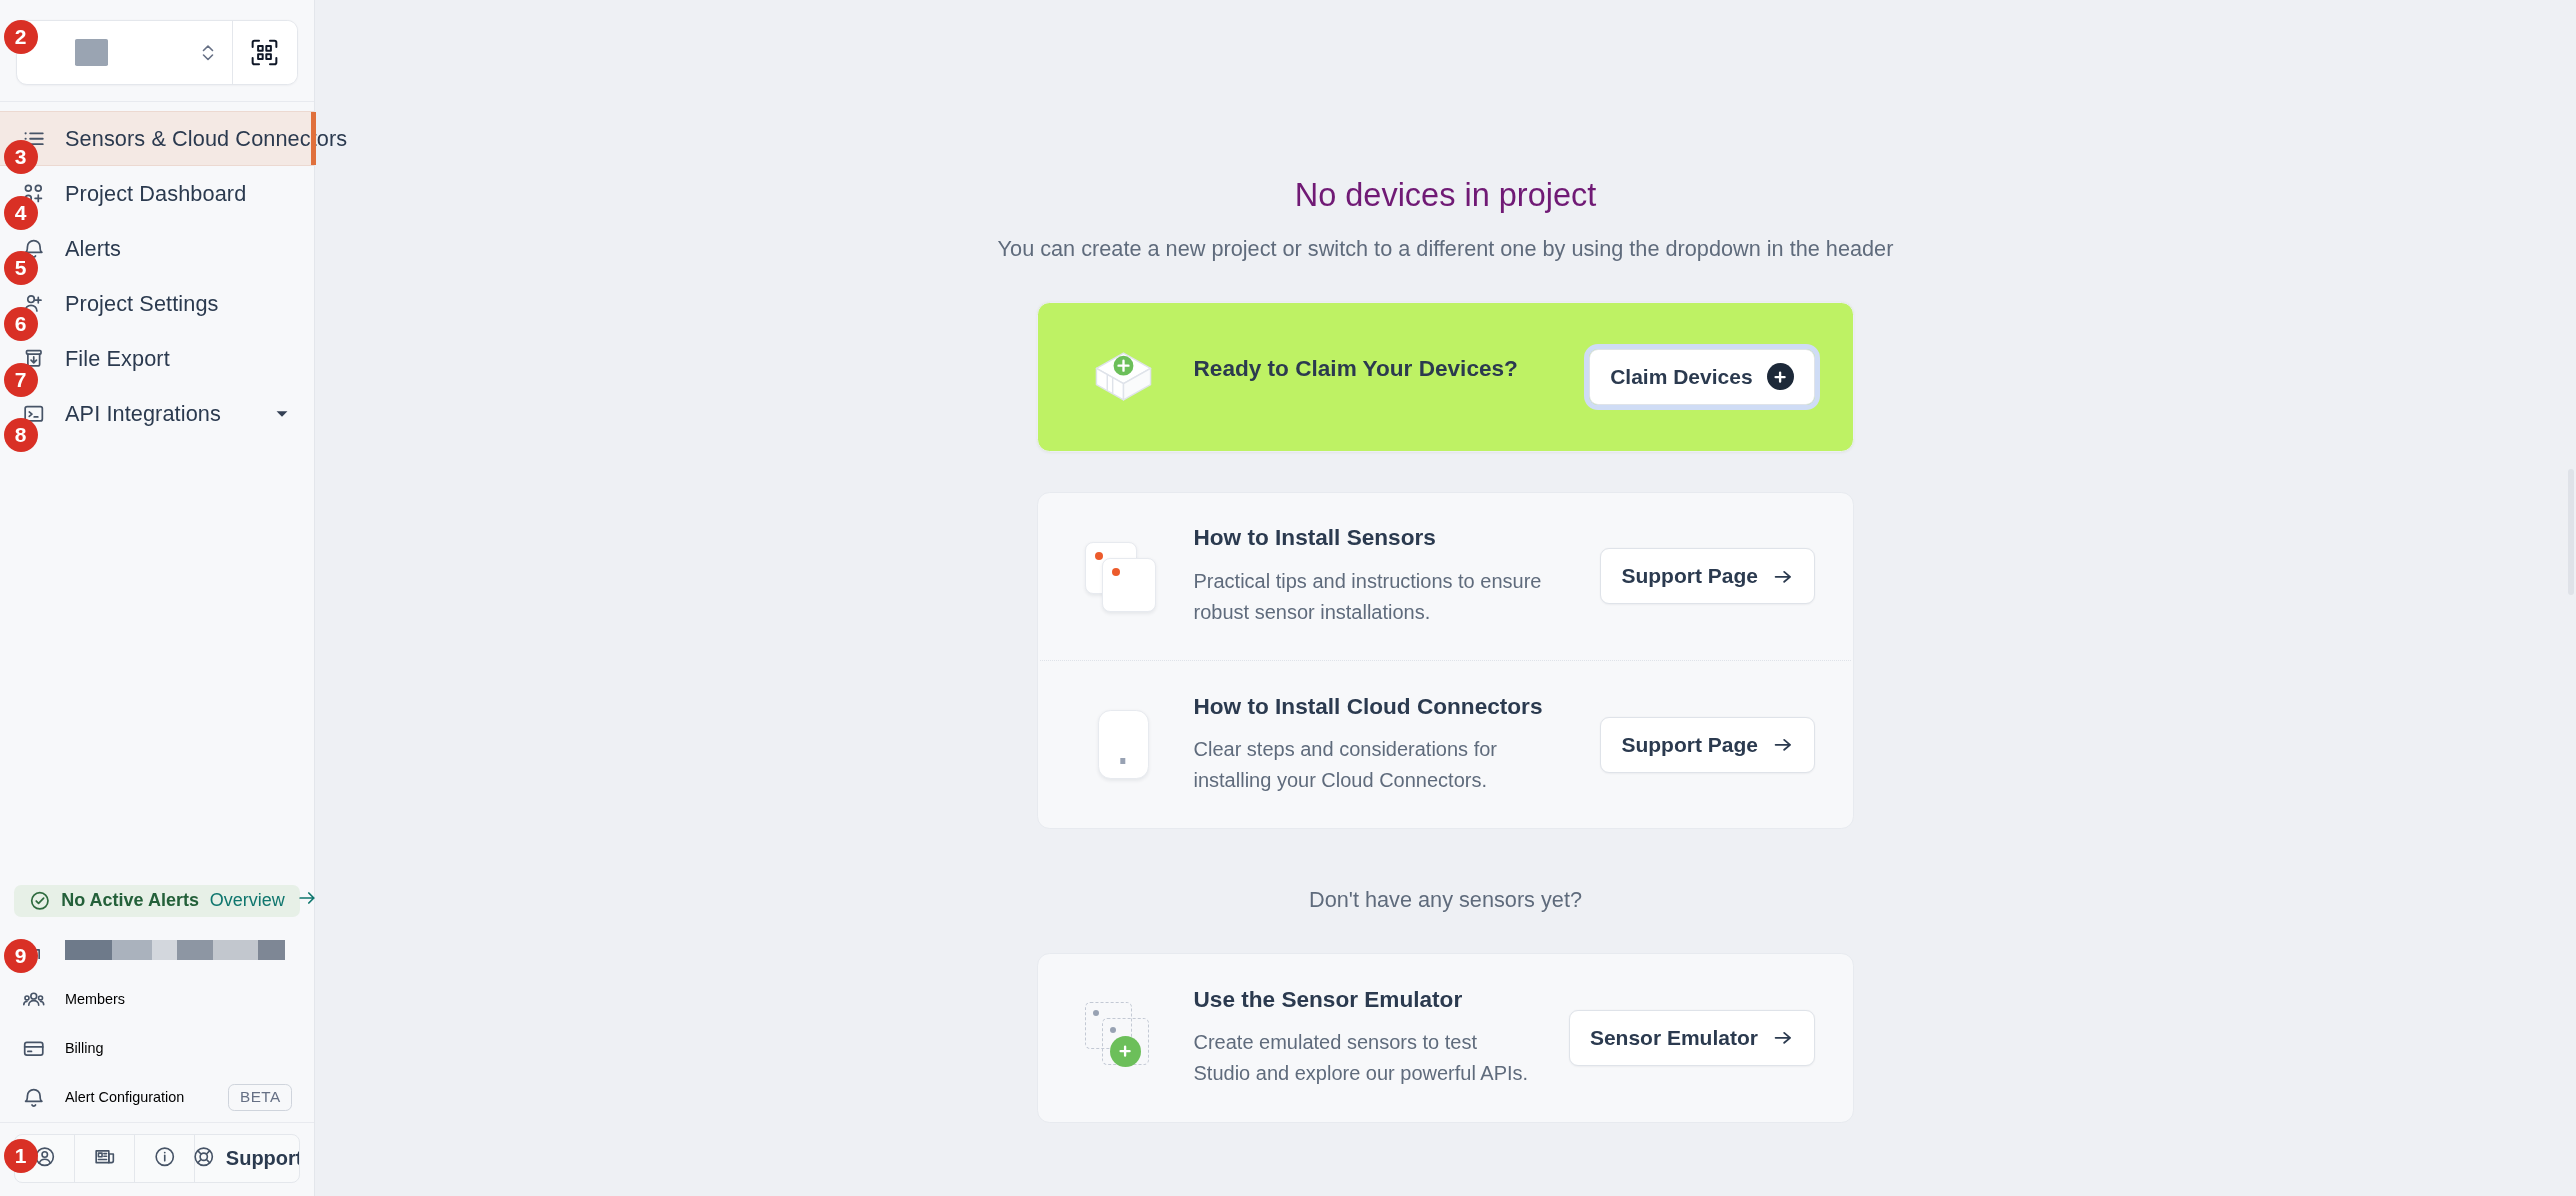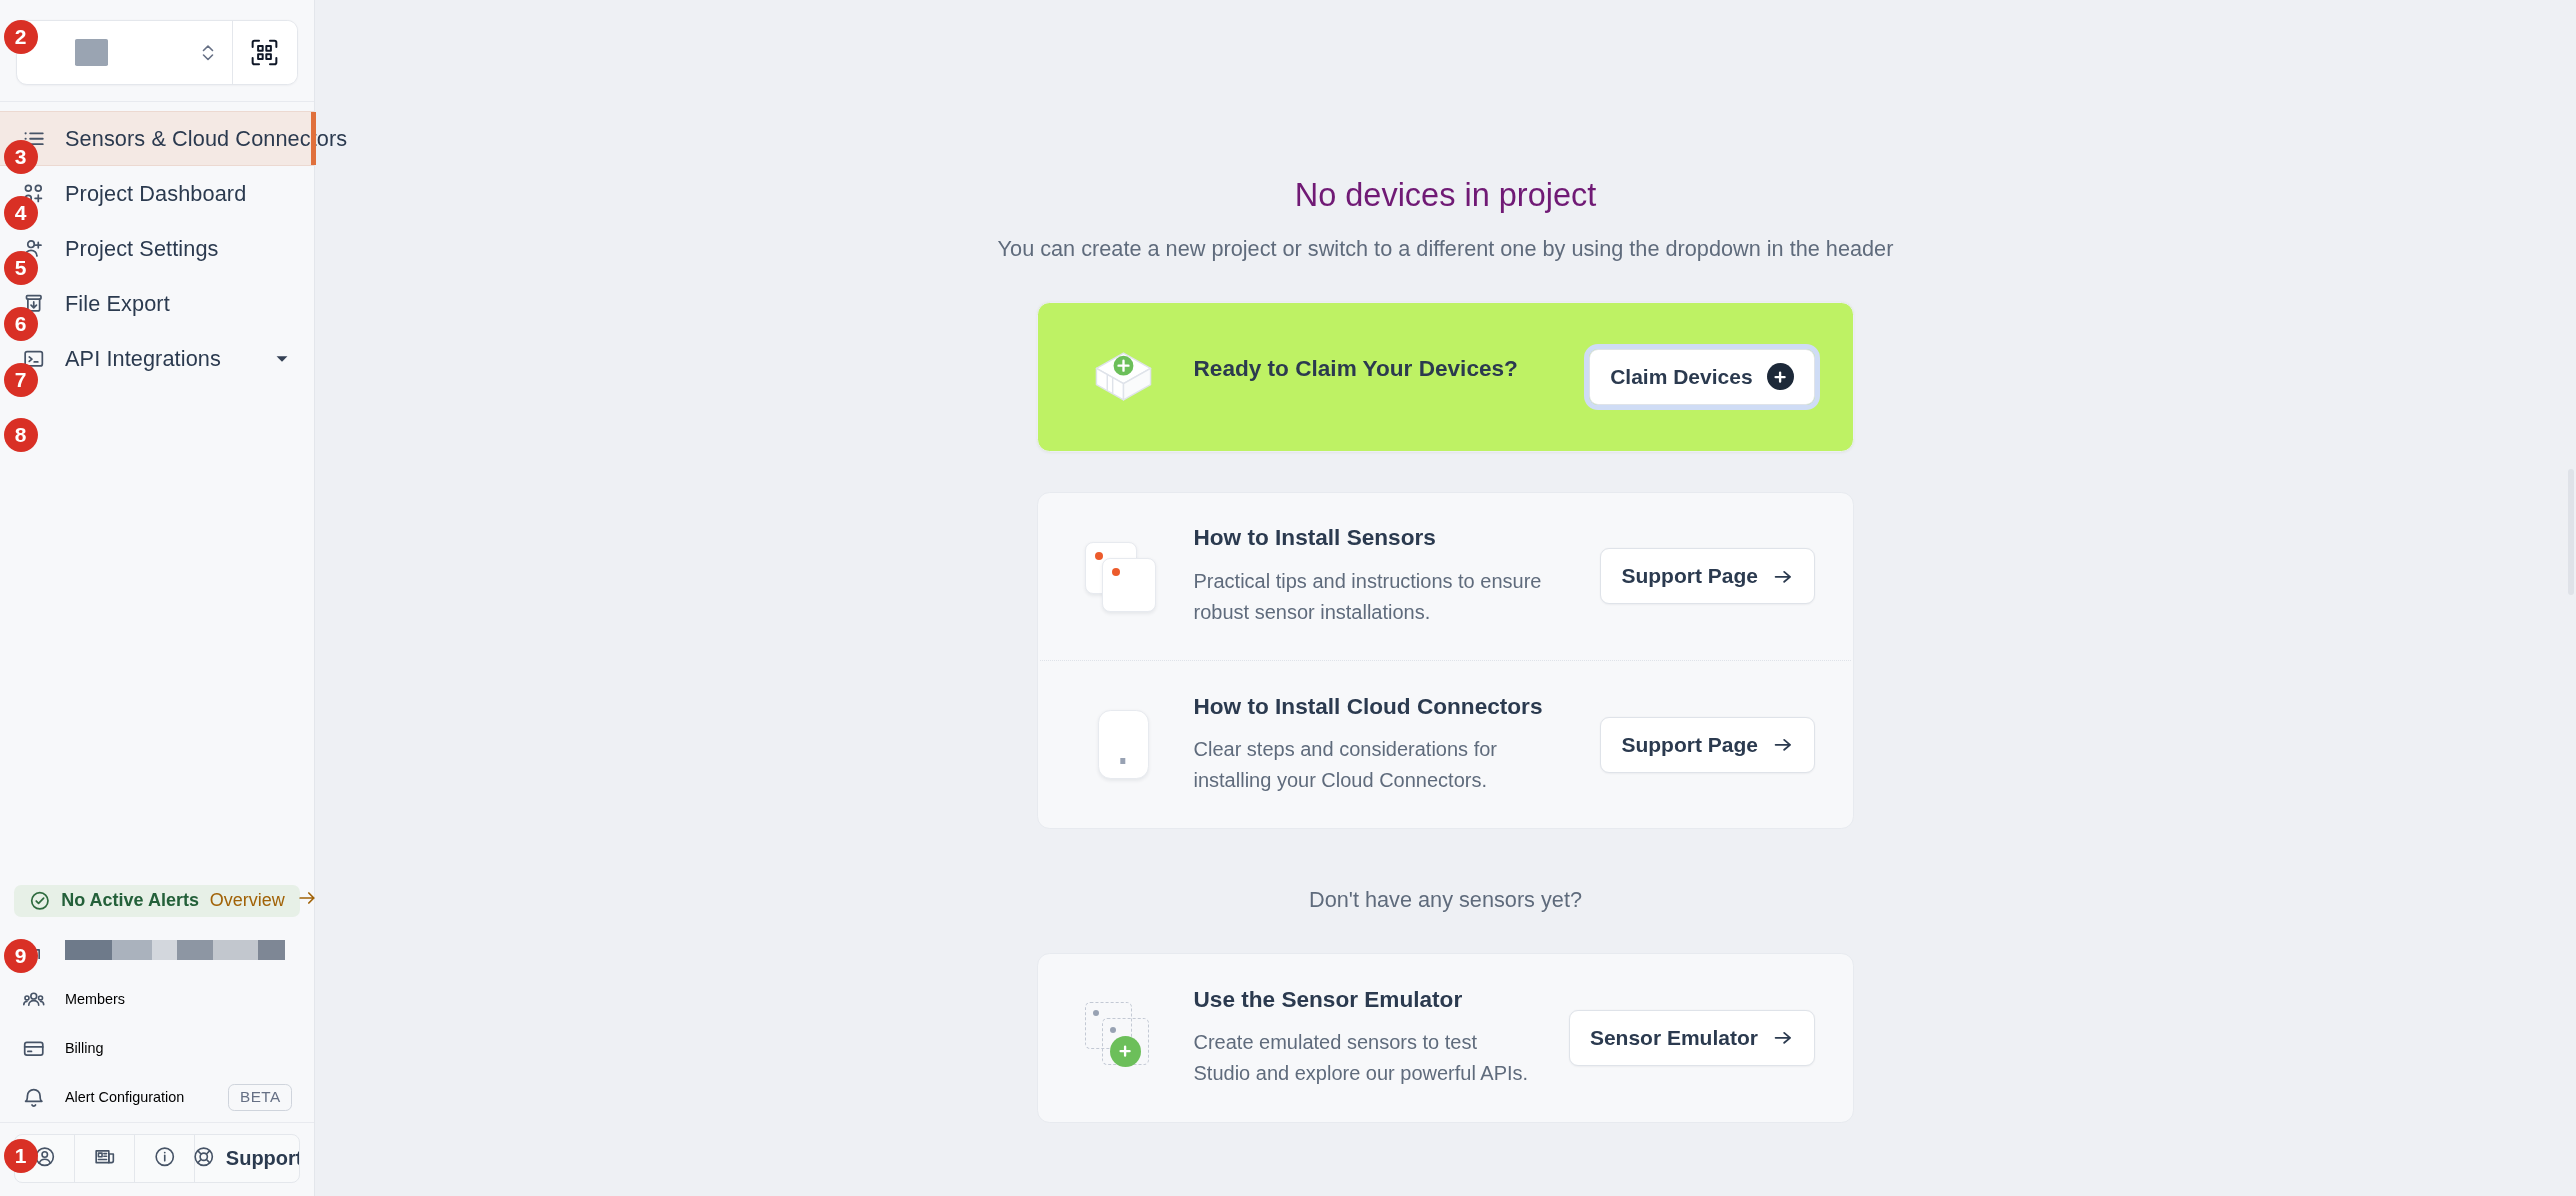--- a/index.html
+++ b/index.html
@@ -144,21 +144,21 @@
   }
   .alerts-banner .ab-icon { color: #2f6b3f; display: flex; }
   .alerts-banner .ab-text {
     color: #24603a;
     font-size: 18px;
     font-weight: bold;
     white-space: nowrap;
   }
   .alerts-banner .ab-link {
     margin-left: auto;
-    color: #a16207;
+    color: #0f766e;
     font-size: 18px;
     display: flex;
     align-items: center;
     gap: 12px;
     white-space: nowrap;
   }
 
   .org-row {
     display: flex;
     align-items: center;
@@ -472,20 +472,29 @@
           <svg width="23.5" height="23.5" viewBox="0 0 26 26" fill="none" stroke="currentColor" stroke-width="1.9" stroke-linecap="round">
             <circle cx="7" cy="7" r="3.2"></circle>
             <circle cx="18" cy="7" r="3.2"></circle>
             <circle cx="7" cy="18" r="3.2"></circle>
             <path d="M18 14.5v7M14.5 18h7"></path>
           </svg>
         </span>
         <span class="nav-label">Project Dashboard</span>
       </div>
 
+      <div class="nav-item">
+        <span class="nav-icon">
+          <svg width="23.5" height="23.5" viewBox="0 0 26 26" fill="none" stroke="currentColor" stroke-width="1.9" stroke-linecap="round" stroke-linejoin="round">
+            <path d="M6 11a7 7 0 0 1 14 0c0 5 2 6 2 6H4s2-1 2-6z"></path>
+            <path d="M11 21a2.2 2.2 0 0 0 4 0"></path>
+          </svg>
+        </span>
+        <span class="nav-label">Alerts</span>
+      </div>
 
       <div class="nav-item">
         <span class="nav-icon">
           <svg width="23.5" height="23.5" viewBox="0 0 26 26" fill="none" stroke="currentColor" stroke-width="1.9" stroke-linecap="round" stroke-linejoin="round">
             <circle cx="10" cy="8" r="3.6"></circle>
             <path d="M3.5 21c0-3.6 2.9-6.2 6.5-6.2s6.5 2.6 6.5 6.2"></path>
             <path d="M18 6v6M15 9h6"></path>
           </svg>
         </span>
         <span class="nav-label">Project Settings</span>

